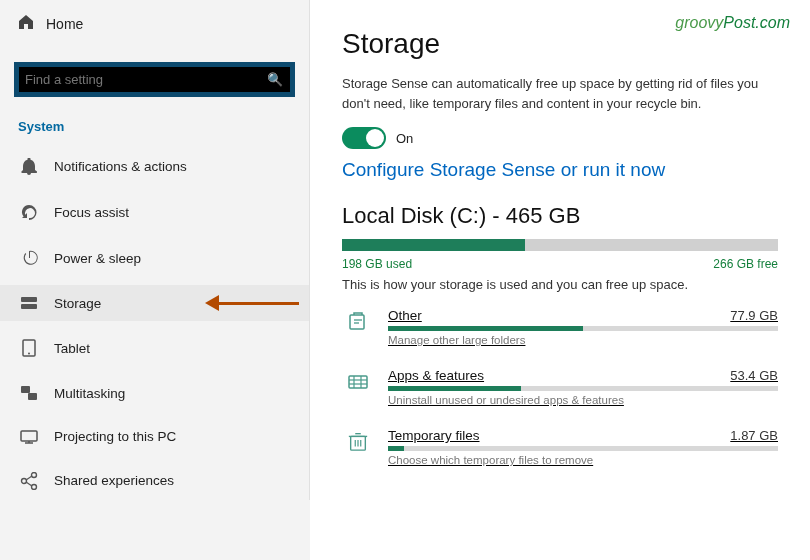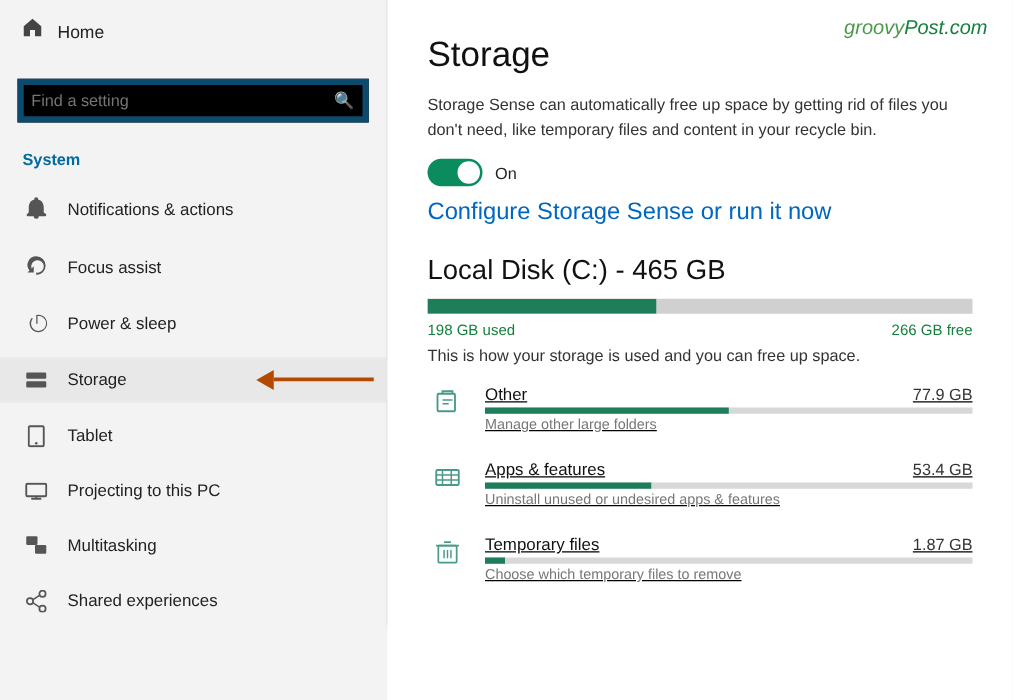--- a/index.html
+++ b/index.html
@@ -336,37 +336,37 @@
       <svg width="14" height="18" viewBox="0 0 14 18" fill="#555">
         <rect x="1" y="1" width="12" height="16" rx="1" ry="1" fill="none" stroke="#555" stroke-width="1.5"></rect>
         <circle cx="7" cy="14.5" r="1"></circle>
       </svg>
     </span>
     <span class="sidebar-item-label">Tablet</span>
   </div>
 
   <div class="sidebar-item">
     <span class="sidebar-item-icon">
+      <svg width="18" height="16" viewBox="0 0 18 16" fill="#555">
+        <rect x="1" y="1" width="9" height="7" rx="1"></rect>
+        <rect x="8" y="8" width="9" height="7" rx="1"></rect>
+      </svg>
+    </span>
+    <span class="sidebar-item-label">Multitasking</span>
+  </div>
+
+  <div class="sidebar-item">
+    <span class="sidebar-item-icon">
       <svg width="18" height="14" viewBox="0 0 18 14" fill="none" stroke="#555" stroke-width="1.5">
         <rect x="1" y="1" width="16" height="10" rx="1"></rect>
         <line x1="9" y1="11" x2="9" y2="13"></line>
         <line x1="5" y1="13" x2="13" y2="13"></line>
       </svg>
     </span>
     <span class="sidebar-item-label">Projecting to this PC</span>
-  </div>
-
-  <div class="sidebar-item">
-    <span class="sidebar-item-icon">
-      <svg width="18" height="16" viewBox="0 0 18 16" fill="#555">
-        <rect x="1" y="1" width="9" height="7" rx="1"></rect>
-        <rect x="8" y="8" width="9" height="7" rx="1"></rect>
-      </svg>
-    </span>
-    <span class="sidebar-item-label">Multitasking</span>
   </div>
 
   <div class="sidebar-item">
     <span class="sidebar-item-icon">
       <svg width="18" height="18" viewBox="0 0 18 18" fill="#555">
         <circle cx="14" cy="3" r="2.5" fill="none" stroke="#555" stroke-width="1.4"></circle>
         <circle cx="4" cy="9" r="2.5" fill="none" stroke="#555" stroke-width="1.4"></circle>
         <circle cx="14" cy="15" r="2.5" fill="none" stroke="#555" stroke-width="1.4"></circle>
         <line x1="6.4" y1="7.7" x2="11.6" y2="4.3" stroke="#555" stroke-width="1.2"></line>
         <line x1="6.4" y1="10.3" x2="11.6" y2="13.7" stroke="#555" stroke-width="1.2"></line>

